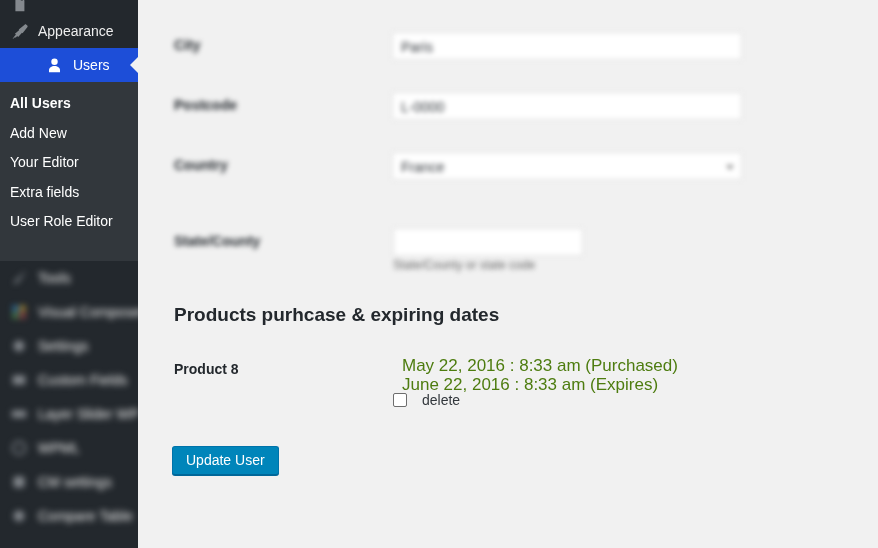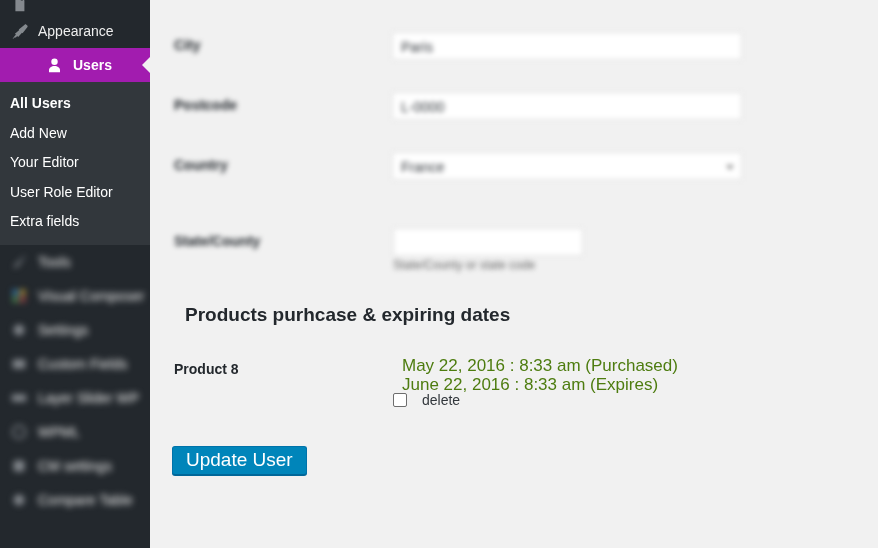--- a/index.html
+++ b/index.html
@@ -7,21 +7,21 @@
     width: 878px; height: 548px;
     overflow: hidden;
     font-family: "Liberation Sans", sans-serif;
     background: #f1f1f1;
   }
   .screen { position: relative; width: 878px; height: 548px; }
 
   
   .sidebar {
     position: absolute; left: 0; top: 0;
-    width: 150px; height: 548px;
+    width: 138px; height: 548px;
     background: #23282d;
     overflow: hidden;
   }
   .menu-item {
     position: relative;
     display: flex; align-items: center;
     height: 34px;
     padding-left: 9px;
     color: #eee;
     font-size: 14px;
@@ -30,38 +30,38 @@
   .menu-item.partial { height: 14px; align-items: flex-end; overflow: hidden; }
   .menu-item .m-icon {
     width: 20px; height: 20px;
     margin-right: 9px;
     display: flex; align-items: center; justify-content: center;
     flex: 0 0 20px;
     opacity: .78;
   }
   .menu-item .m-label { white-space: nowrap; }
   .menu-item.current {
-    background: #a21caf;
+    background: #1d4ed8;
     color: #fff;
-    font-weight: 700;
+    font-weight: 400;
     padding-left: 44px;
   }
   .menu-item.current .m-icon { opacity: 1; }
   .menu-item.current .arrow {
     position: absolute; right: 0; top: 50%;
     transform: translateY(-50%);
     width: 0; height: 0;
     border-top: 8px solid transparent;
     border-bottom: 8px solid transparent;
     border-right: 8px solid #f1f1f1;
   }
 
   .submenu {
     background: #32373c;
-    padding: 7px 0 8px 0;
+    padding: 7px 0 24px 0;
   }
   .submenu-item {
     display: block;
     padding: 6px 0 6px 10px;
     font-size: 14px;
     color: #ffffff;
     line-height: 1.25;
     white-space: nowrap;
   }
   .submenu-item.current { color: #fff; font-weight: bold; }
@@ -124,21 +124,20 @@
     color: #666;
     white-space: nowrap;
   }
 
   .section-heading {
     position: absolute;
     left: 24px; top: 304px;
     font-size: 19px;
     font-weight: bold;
     color: #23282d;
-    margin-left: 11px;
   }
 
   .product-label {
     position: absolute;
     left: 24px; top: 361px;
     font-size: 14px;
     font-weight: bold;
     color: #23282d;
   }
   .product-dates {
@@ -167,21 +166,21 @@
   }
 
   .update-button {
     position: absolute;
     left: 22px; top: 446px;
     background: #0085ba;
     border: 1px solid #0073aa;
     border-bottom-color: #006799;
     border-radius: 3px;
     color: #fff;
-    font-size: 19px;
+    font-size: 14px;
     font-family: "Liberation Sans", sans-serif;
     padding: 5px 13px 6px 13px;
     line-height: 16px;
     cursor: pointer;
     box-shadow: 0 1px 0 #006799;
   }
 </style>
 </head>
 <body>
 
@@ -216,22 +215,22 @@
         </svg>
       </span>
       <span class="m-label">Users</span>
       <span class="arrow"></span>
     </div>
 
     <div class="submenu">
       <span class="submenu-item current">All Users</span>
       <span class="submenu-item">Add New</span>
       <span class="submenu-item">Your Editor</span>
+      <span class="submenu-item">Extra fields</span>
       <span class="submenu-item">User Role Editor</span>
-      <span class="submenu-item">Extra fields</span>
     </div>
 
     <div class="blurred-menu">
       <div class="menu-item">
         <span class="m-icon">
           <svg width="18" height="18" viewBox="0 0 20 20" fill="#a0a5aa">
               <path d="M16 3l-5 5 1 1 5-5-1-1zM4 15l2 2 7-7-2-2-7 7z"></path>
             </svg>
         </span>
         <span class="m-label">Tools</span>

